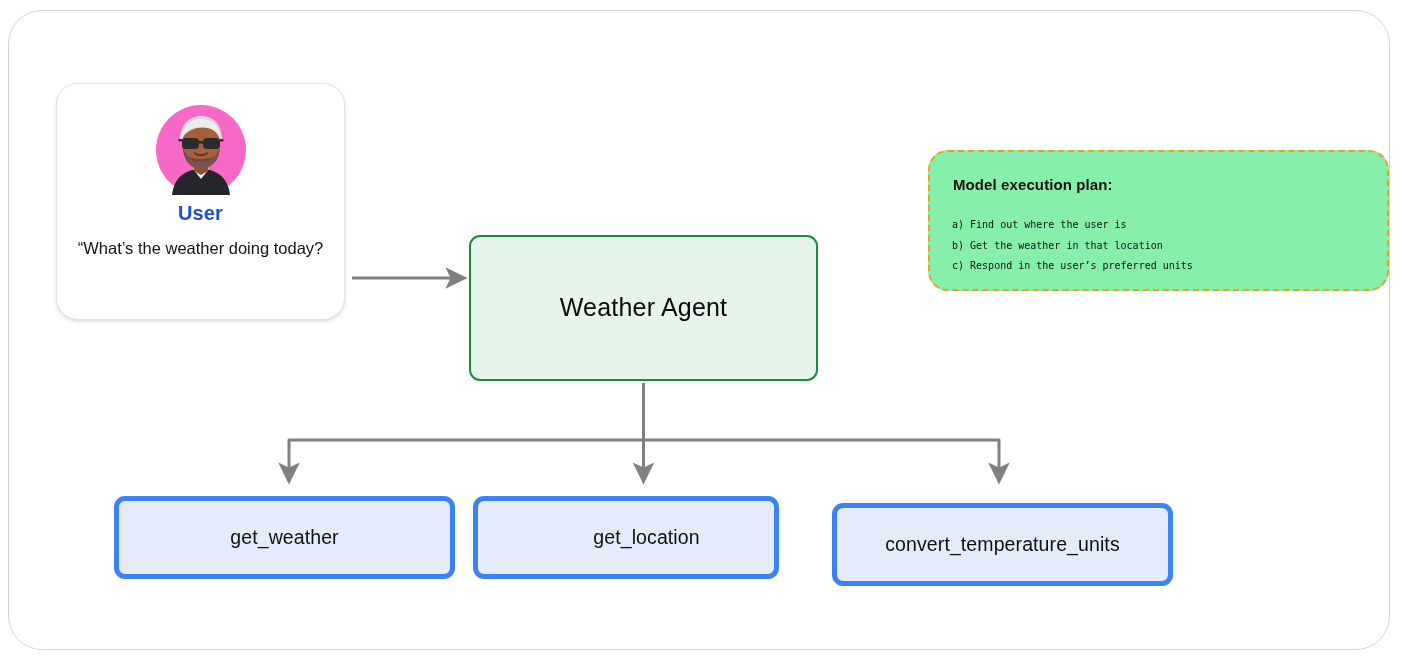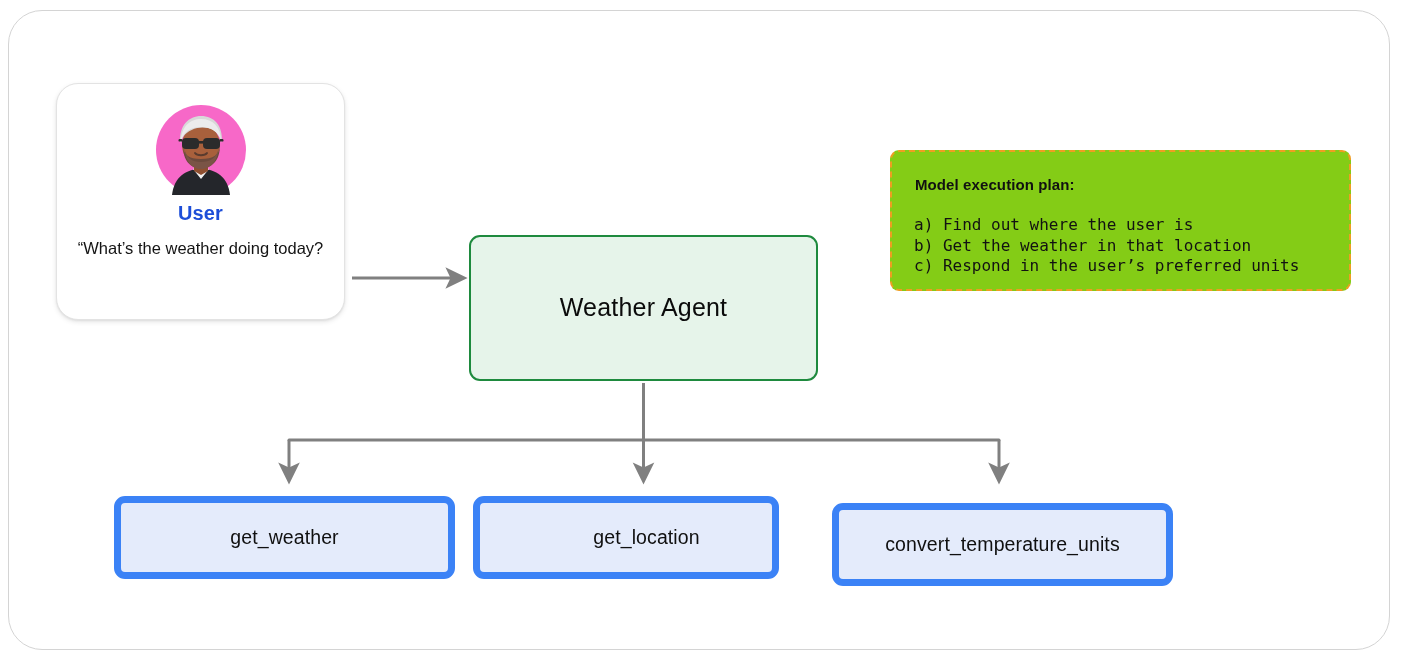--- a/index.html
+++ b/index.html
@@ -99,64 +99,64 @@
     letter-spacing: 0.2px;
   }
 
   
   .tool-box {
     position: absolute;
     top: 496px;
     height: 83px;
     box-sizing: border-box;
     background: #e4ebfb;
-    border: 7px solid #3b82f6;
+    border: 5px solid #3b82f6;
     border-radius: 11px;
     display: flex;
     align-items: center;
     justify-content: center;
   }
   .tool-label {
     font-size: 19.5px;
     font-weight: 400;
     color: #101010;
     letter-spacing: 0.1px;
     white-space: nowrap;
   }
   .tool-0 { left: 114px;  width: 341px; }
   .tool-1 { left: 473px;  width: 306px; padding-left: 41px; }
   .tool-2 { left: 832px;  width: 341px; margin-top: 7px; }
 
   
   .plan-box {
     position: absolute;
-    left: 890px;
+    left: 928px;
     top: 150px;
     width: 461px;
     height: 141px;
     box-sizing: border-box;
-    background: #84cc16;
+    background: #86efac;
     border: 2px dashed #ef9d21;
-    border-radius: 9px;
+    border-radius: 20px;
   }
   .plan-title {
     position: absolute;
     left: 23px;
     top: 24px;
     font-size: 15px;
     font-weight: 700;
     color: #111111;
     letter-spacing: 0.1px;
   }
   .plan-lines {
     position: absolute;
     left: 22px;
     top: 63px;
     font-family: "DejaVu Sans Mono", monospace;
-    font-size: 16px;
+    font-size: 10px;
     line-height: 20.5px;
     color: #121212;
     white-space: pre;
   }
 
   
   .connectors {
     position: absolute;
     left: 0; top: 0;
     width: 1412px;

